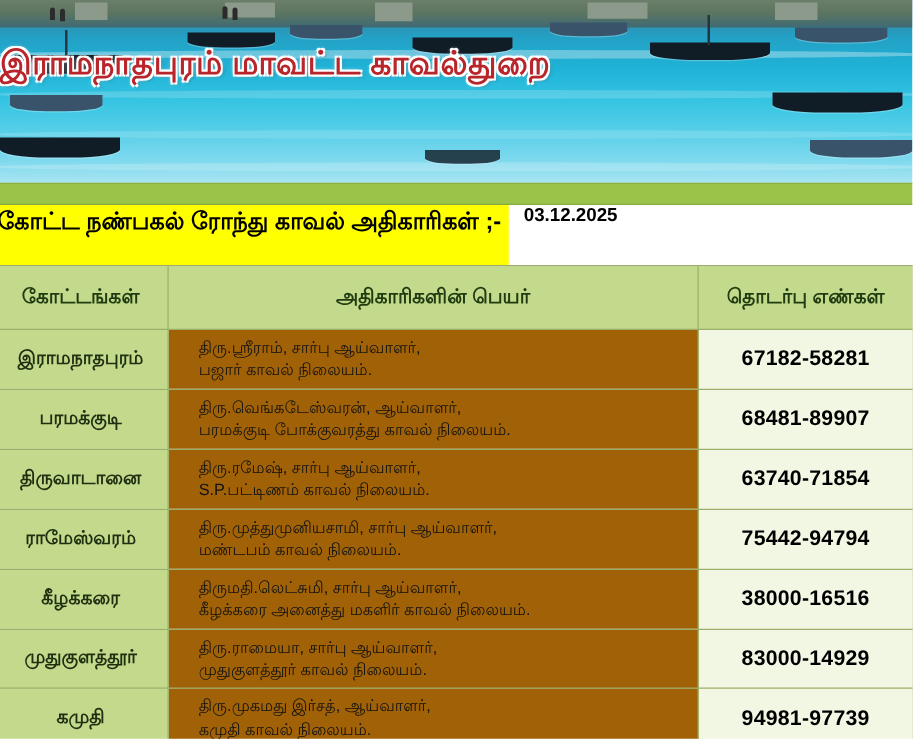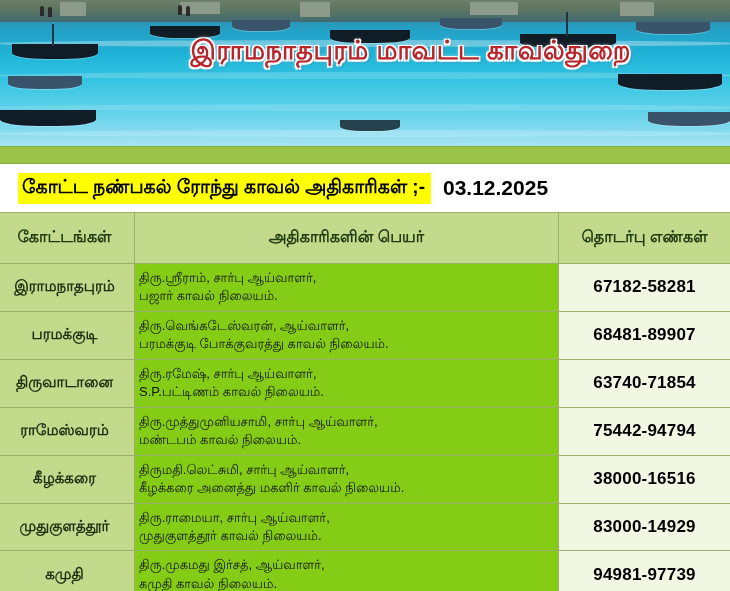--- a/index.html
+++ b/index.html
@@ -63,21 +63,21 @@
     background: #2b2b2b;
     border-radius: 2px 2px 0 0;
   }
 
   
   .title-wrap {
     position: absolute;
     left: 0;
     top: 34px;
     width: 631px;
-    text-align: right;
+    text-align: left;
     line-height: 1.28;
   }
   .title-line {
     font-size: 26px;
     font-weight: bold;
     color: #b8252a;
     letter-spacing: 0.5px;
     text-shadow:
       -1.5px -1.5px 0 #ffffff,
        1.5px -1.5px 0 #ffffff,
@@ -95,36 +95,34 @@
     height: 16px;
     background: #9bc34a;
     border-top: 1px solid #86ab3f;
     border-bottom: 1px solid #86ab3f;
   }
 
   
   .subhead {
     height: 48px;
     display: flex;
-    align-items: center;
     padding-left: 0;
     background: #ffffff;
-    margin-left: 24px;
   }
   .subhead-highlight {
     background: #ffff00;
     color: #000000;
     font-size: 19px;
     font-weight: bold;
     padding: 3px 6px 4px 4px;
     margin-left: -6px;
     white-space: nowrap;
   }
   .subhead-date {
-    font-size: 21px;
+    font-size: 15px;
     font-weight: bold;
     color: #000000;
     margin-left: 12px;
     white-space: nowrap;
   }
 
   
   .table-wrap {
     width: 730px;
     padding-left: 0;
@@ -155,24 +153,24 @@
 
   td.sub {
     background: #c3d98c;
     text-align: center;
     font-size: 15px;
     font-weight: bold;
     color: #1f2f10;
     padding: 4px 4px;
   }
   td.name {
-    background: #84cc16;
+    background: #a16207;
     font-size: 13px;
     color: #111111;
-    padding: 5px 4px;
+    padding: 5px 24px;
     line-height: 1.42;
   }
   td.phone {
     background: #f2f7e4;
     text-align: center;
     font-size: 17px;
     font-weight: bold;
     color: #000000;
     padding: 4px 6px;
     letter-spacing: 0.2px;

